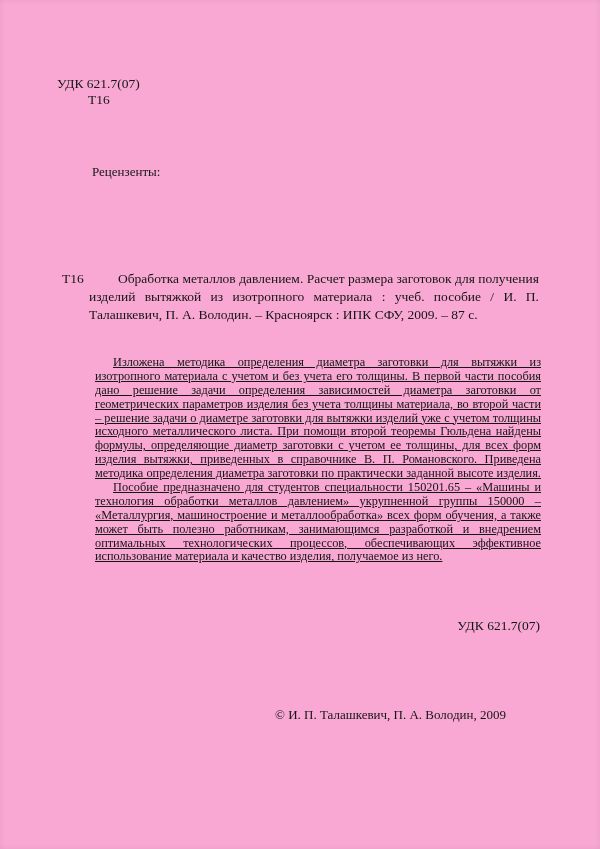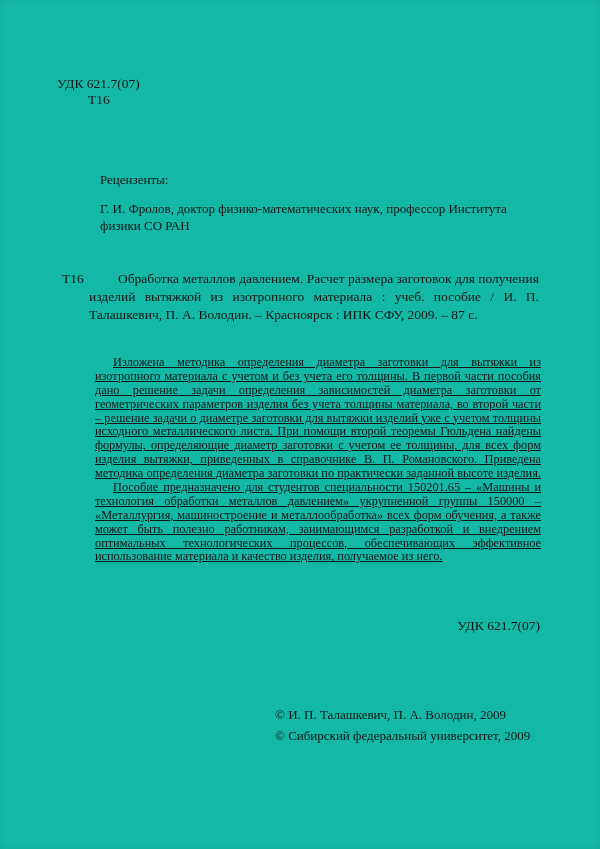--- a/index.html
+++ b/index.html
@@ -4,21 +4,21 @@
 <style>
   html, body {
     margin: 0;
     padding: 0;
     background: #ffffff;
   }
   .page {
     position: relative;
     width: 600px;
     height: 849px;
-    background: #14b8a6;
+    background: #f9a8d4;
     box-sizing: border-box;
     font-family: "Liberation Serif", "DejaVu Serif", serif;
     color: #151515;
     overflow: hidden;
     box-shadow: inset 0 0 6px rgba(0,0,0,0.08);
   }
   .udk-top {
     position: absolute;
     left: 57px;
     top: 76px;
@@ -30,21 +30,21 @@
     margin-left: 31px;
   }
   .reviewers {
     position: absolute;
     left: 88px;
     top: 160px;
     width: 462px;
     font-size: 13px;
     line-height: 1.3;
   }
-  .reviewers p { margin: 12px; }
+  .reviewers p { margin: 4px; }
   .bib {
     position: absolute;
     left: 89px;
     top: 270px;
     width: 450px;
     font-size: 13.5px;
     line-height: 1.33;
   }
   .bib-code {
     position: absolute;
@@ -92,33 +92,31 @@
 
 <div class="page">
 
   <div class="udk-top">
     <span>УДК 621.7(07)</span>
     <span class="code-line">Т16</span>
   </div>
 
   <div class="reviewers">
     <p>Рецензенты:</p>
-    <p>Г. И. Фролов, доктор физико-математических наук, профессор Института физики СО РАН</p>
   </div>
 
   <div class="bib">
     <span class="bib-code">Т16</span>
     <p class="bib-text">Обработка металлов давлением. Расчет размера заготовок для получения изделий вытяжкой из изотропного материала : учеб. пособие / И. П. Талашкевич, П. А. Володин. – Красноярск : ИПК СФУ, 2009. – 87 с.</p>
   </div>
 
   <div class="abstract">
     <p>Изложена методика определения диаметра заготовки для вытяжки из изотропного материала с учетом и без учета его толщины. В первой части пособия дано решение задачи определения зависимостей диаметра заготовки от геометрических параметров изделия без учета толщины материала, во второй части – решение задачи о диаметре заготовки для вытяжки изделий уже с учетом толщины исходного металлического листа. При помощи второй теоремы Гюльдена найдены формулы, определяющие диаметр заготовки с учетом ее толщины, для всех форм изделия вытяжки, приведенных в справочнике В. П. Романовского. Приведена методика определения диаметра заготовки по практически заданной высоте изделия.</p>
     <p>Пособие предназначено для студентов специальности 150201.65 – «Машины и технология обработки металлов давлением» укрупненной группы 150000 – «Металлургия, машиностроение и металлообработка» всех форм обучения, а также может быть полезно работникам, занимающимся разработкой и внедрением оптимальных технологических процессов, обеспечивающих эффективное использование материала и качество изделия, получаемое из него.</p>
   </div>
 
   <div class="udk-bottom">УДК 621.7(07)</div>
 
   <div class="copyright">
     <p>© И. П. Талашкевич, П. А. Володин, 2009</p>
-    <p>© Сибирский федеральный университет, 2009</p>
   </div>
 
 </div>
 
 </body></html>

